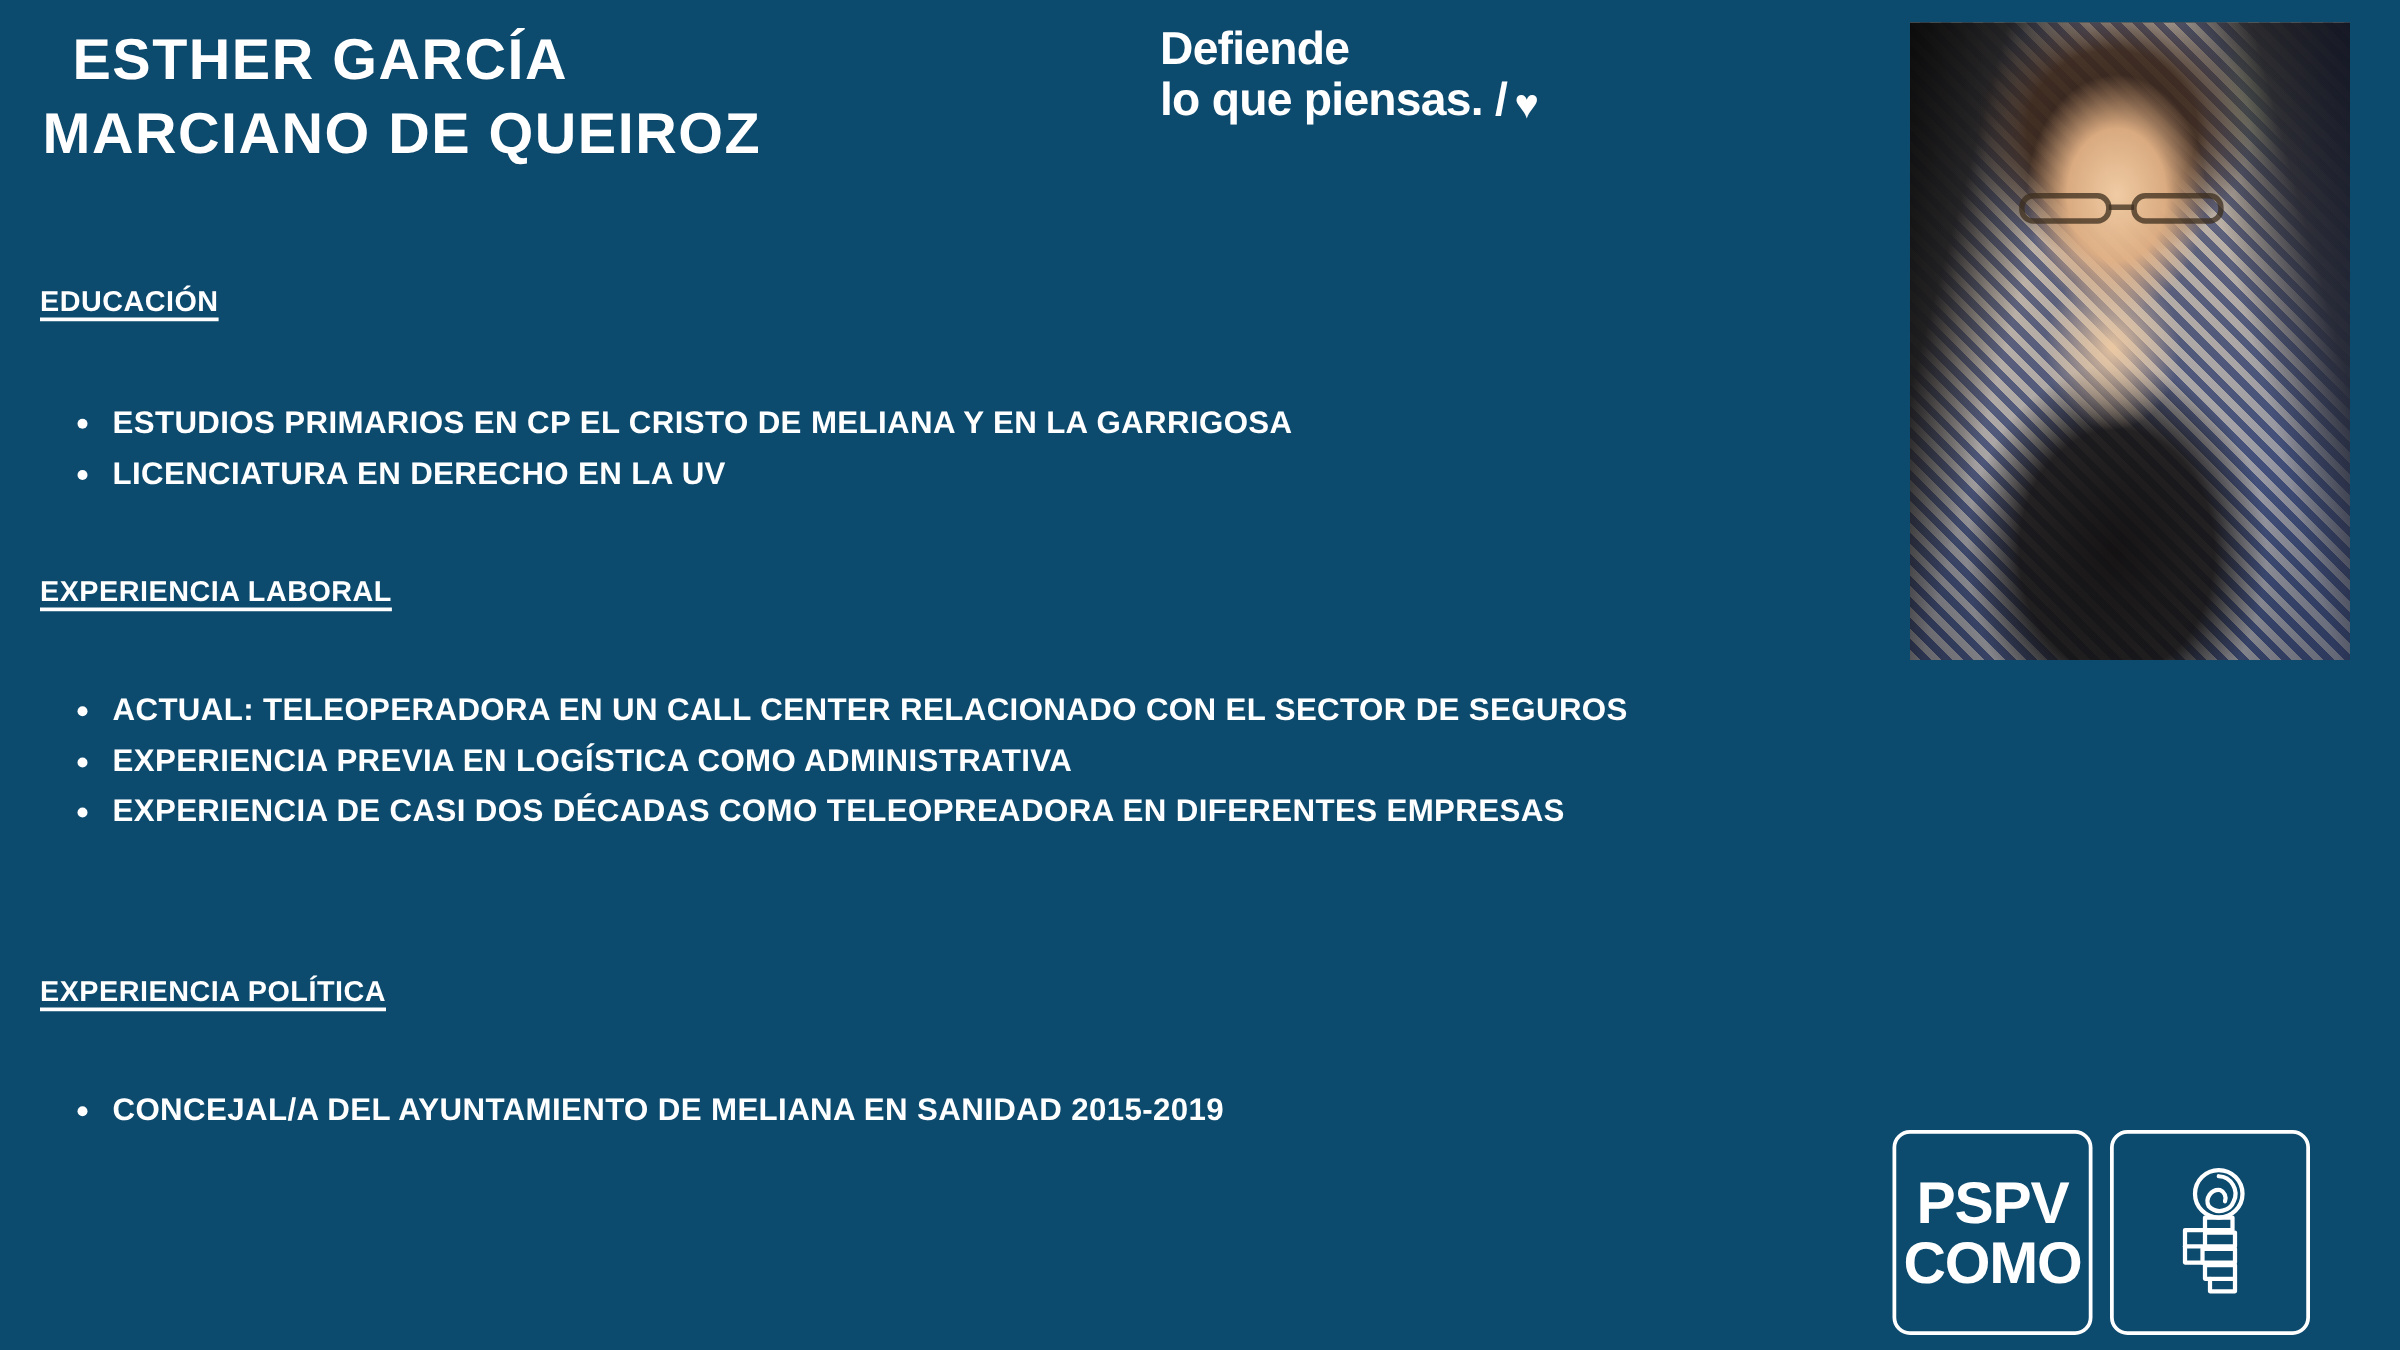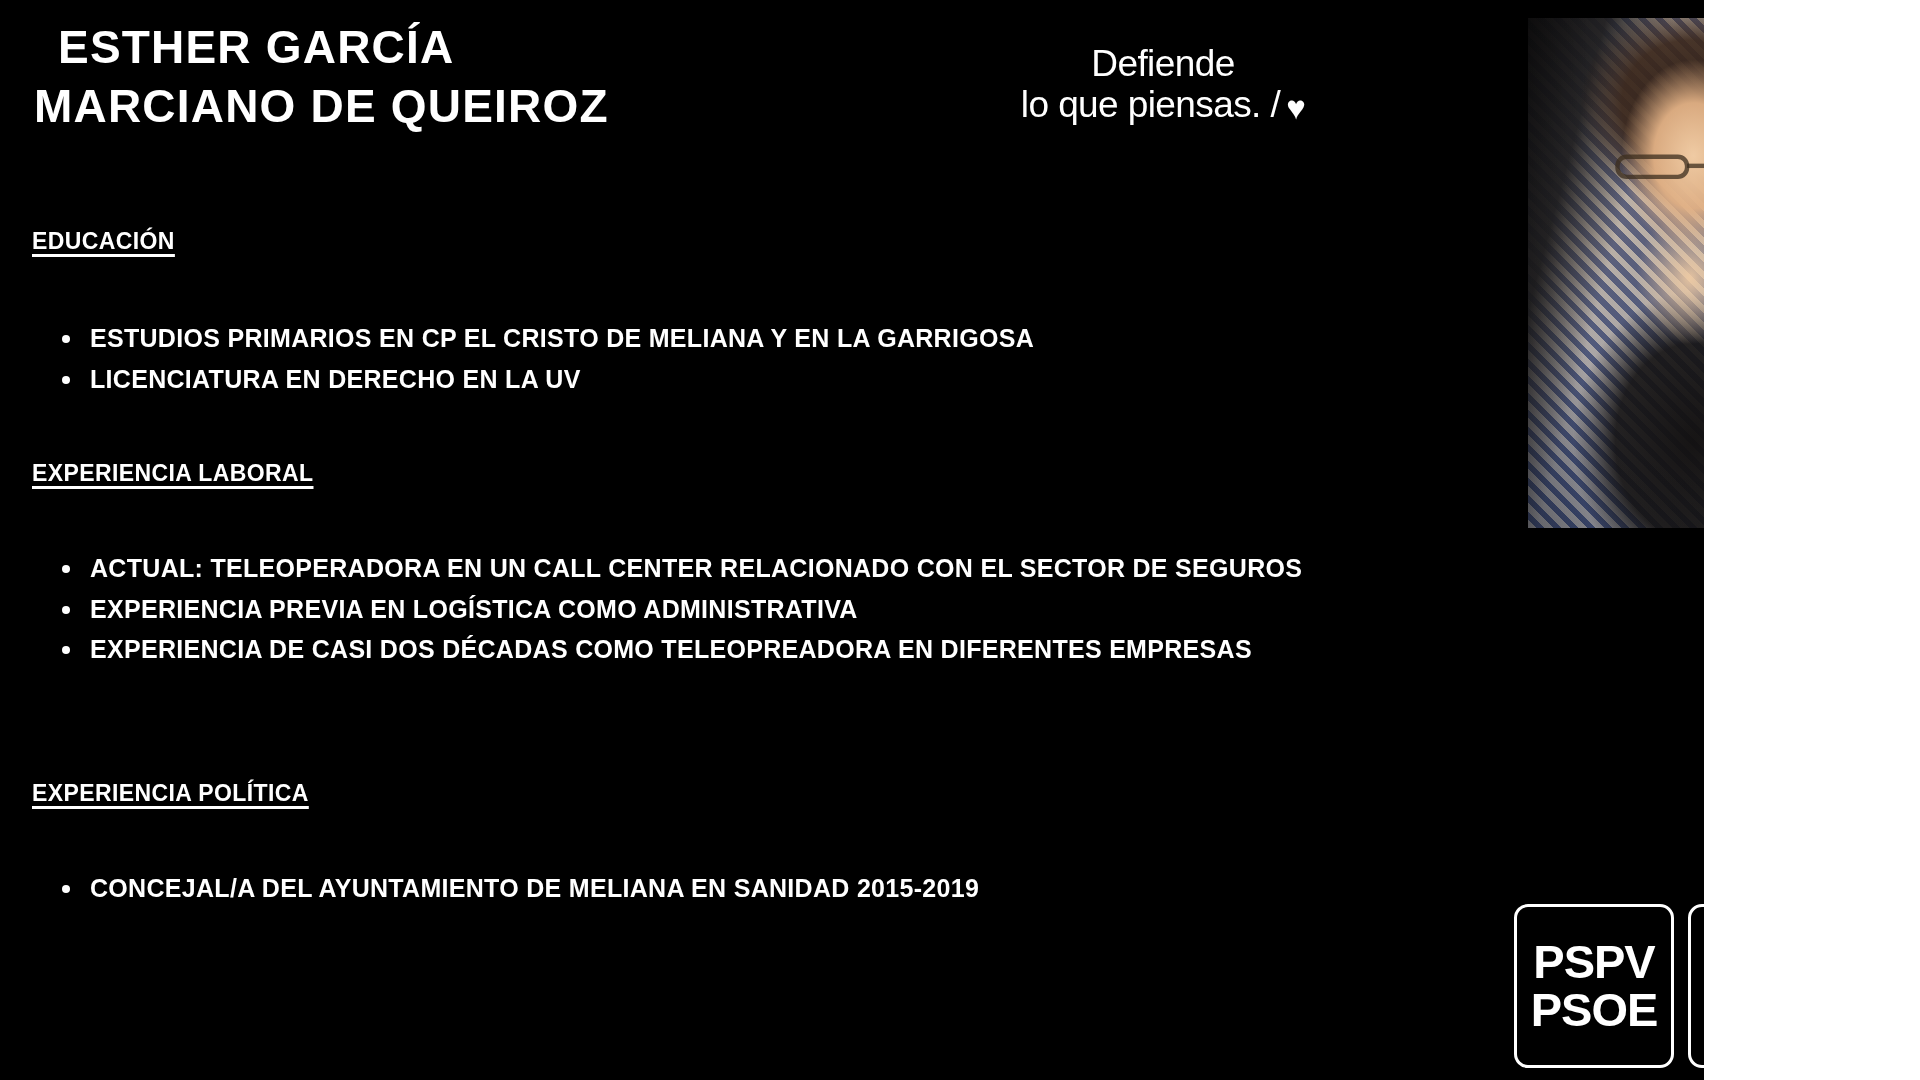--- a/index.html
+++ b/index.html
@@ -3,23 +3,23 @@
 <meta charset="utf-8">
 <title>Esther García Marciano de Queiroz — PSPV-PSOE</title>
 <style>
   html, body {
     margin: 0;
     padding: 0;
     background: #ffffff;
   }
   #slide {
     position: relative;
-    width: 1704px;
+    width: 1920px;
     height: 1080px;
-    background: #000000;
+    background: #0c4a6e;
     overflow: hidden;
     font-family: "Liberation Sans", "DejaVu Sans", sans-serif;
     color: #ffffff;
     -webkit-font-smoothing: antialiased;
   }
 
   
   .name-block {
     position: absolute;
     left: 34px;
@@ -35,27 +35,26 @@
     white-space: nowrap;
     text-shadow: 0 1px 0 rgba(0,0,0,.06);
   }
   .name-line-1 { margin-left: 24px; }
   .name-line-2 { margin-left: 0px; }
 
   
   .slogan {
     position: absolute;
     left: 928px;
-    top: 43px;
+    top: 18px;
     width: 470px;
-    font-weight: 400;
+    font-weight: 700;
     font-size: 37px;
     line-height: 1.12;
     letter-spacing: -0.6px;
-    text-align: center;
   }
   .slogan-line {
     display: block;
     white-space: nowrap;
   }
   .slogan-heart {
     display: inline-block;
     font-size: 33px;
     line-height: 1;
     vertical-align: -2px;
@@ -231,21 +230,21 @@
 
   <div class="section-heading" id="heading-politica">EXPERIENCIA POLÍTICA</div>
   <ul class="bullet-list" id="list-politica">
     <li class="bullet-item">CONCEJAL/A DEL AYUNTAMIENTO DE MELIANA EN SANIDAD 2015-2019</li>
   </ul>
 
   <div class="logo">
     <div class="logo-box">
       <div class="logo-wordmark">
         <span>PSPV</span>
-        <span>PSOE</span>
+        <span>COMO</span>
       </div>
     </div>
     <div class="logo-box">
       <svg class="logo-emblem" viewBox="0 0 100 110" aria-hidden="true">
         <g fill="none" stroke="#ffffff" stroke-width="3.4" stroke-linecap="round" stroke-linejoin="round">
 
           <circle cx="57" cy="24" r="19"></circle>
           <path d="M57 10 a14 14 0 0 1 12 20 a12 12 0 0 1 -20 4 a9 9 0 0 1 9 -13 a7 7 0 0 1 4 9"></path>
 
           <path d="M46 43 h22 v10 h-22 z"></path>

